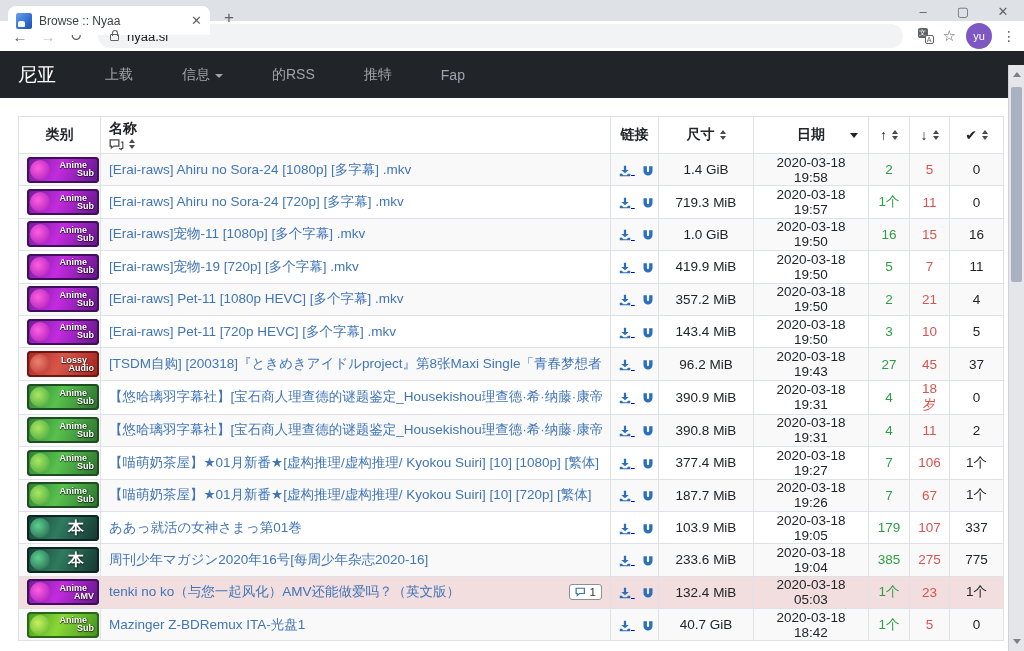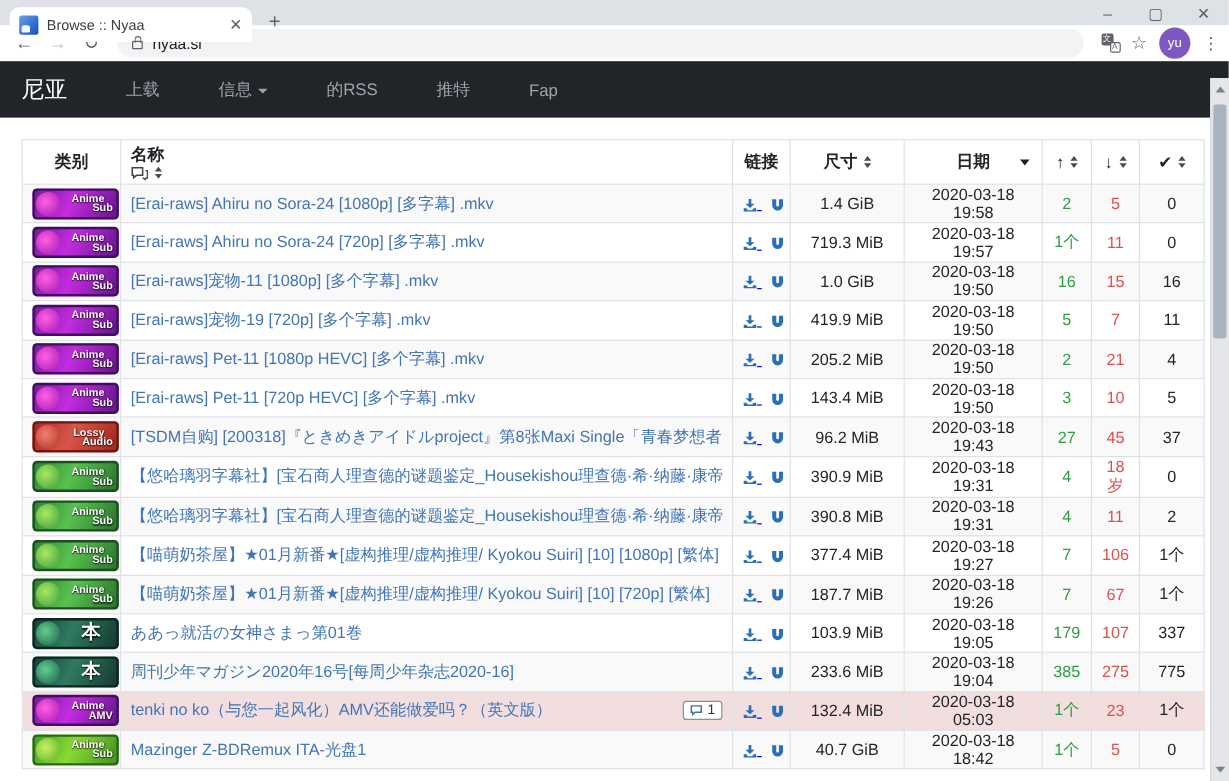--- a/index.html
+++ b/index.html
@@ -436,21 +436,21 @@
           <path d="M6.5 1h3v5.5H13L8 11 3 6.5h3.5z"></path>
                 <path d="M1 11.5h3l1.6 2h4.8l1.6-2h3V15H1z"></path>
         </svg>
       </a>
       <a href="#">
         <svg width="12" height="12" viewBox="0 0 16 16" fill="#2a6fba">
           <path d="M2 1.5h4.5V8a1.5 1.5 0 0 0 3 0V1.5H14V8A6 6 0 0 1 2 8z"></path>
         </svg>
       </a>
     </td>
-    <td>205.2 MiB</td>
+    <td>357.2 MiB</td>
     <td>2020-03-18 19:50</td>
     <td class="seed">2</td>
     <td class="leech">21</td>
     <td>4</td>
   </tr>
 
   <tr>
     <td>
       <a class="cat-icon cat-purple">
               <span class="cat-text">

